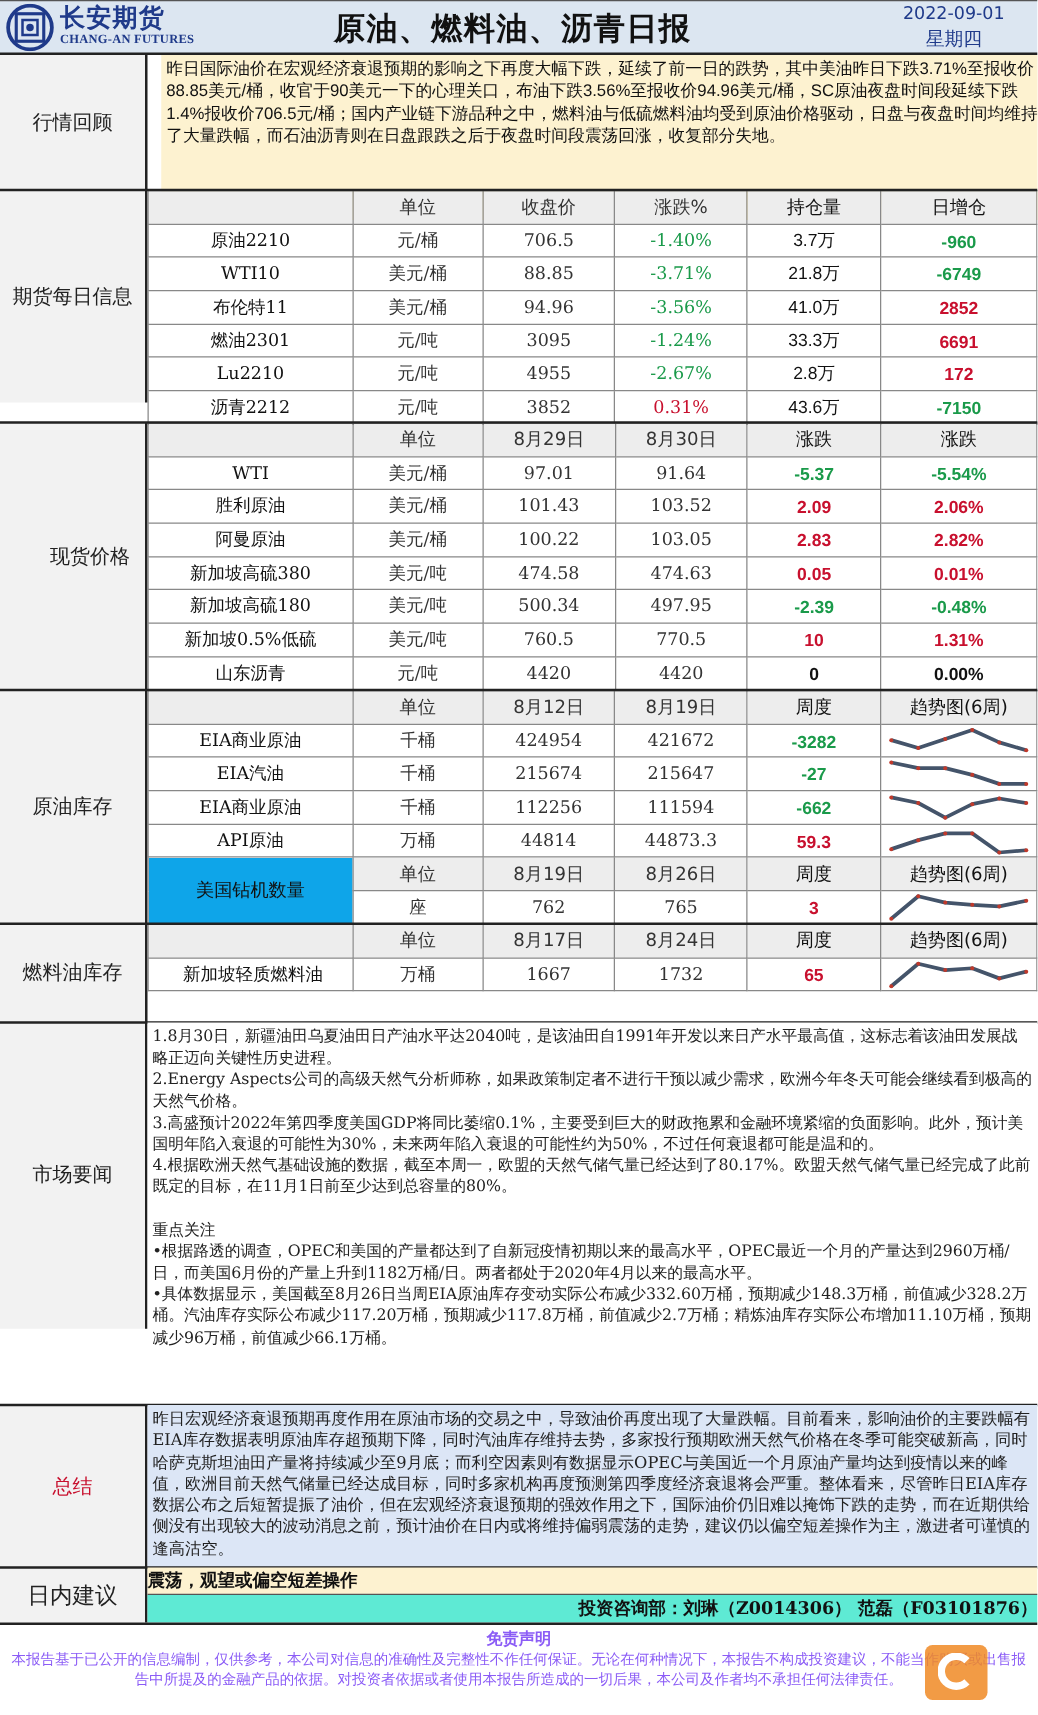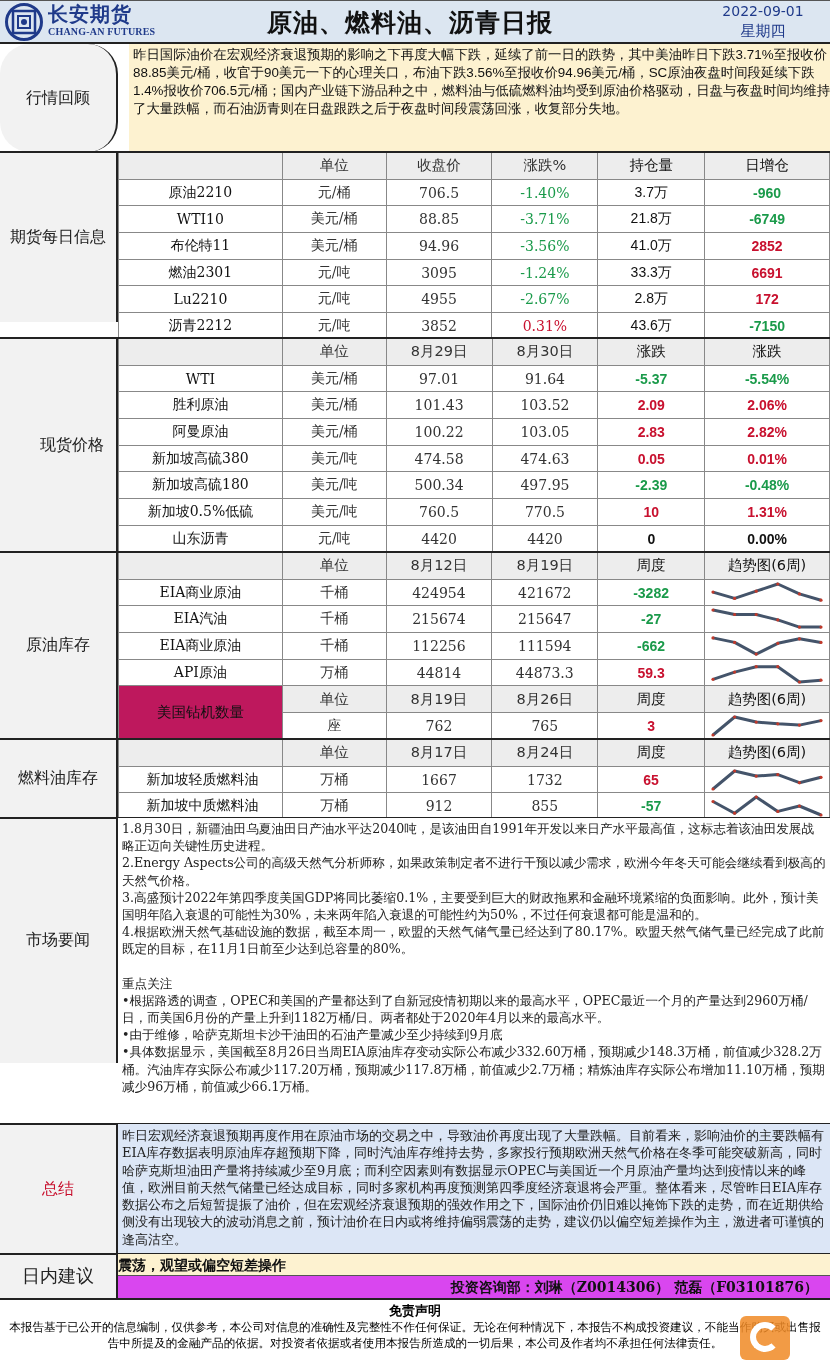--- a/index.html
+++ b/index.html
@@ -33,22 +33,22 @@
   .red { color: #c8102e; }
   .black { color: #111; }
   .bold { font-weight: bold; }
   td.name-left { text-align: left; padding-left: 4px !important; }
   .spark { display: block; width: 120px; height: 24px; margin: 0 auto; }
 
   .news { left: 118px; top: 818px; width: 712px; height: 306px; background: #fff; font-family: "DejaVu Serif", serif; font-size: 12.6px; line-height: 17.2px; padding: 2px 4px; color: #222; }
   .news p { margin: 0; }
   .summary { left: 118px; top: 1124px; width: 712px; height: 130px; background: #dce6f6; font-family: "DejaVu Serif", serif; font-size: 13px; line-height: 17.3px; padding: 3px 4px; color: #222; }
   .advice1 { left: 118px; top: 1254px; width: 712px; height: 22px; background: #fdf2d0; border-bottom: 1px solid #555; text-align: left; font-family: "DejaVu Serif", serif; font-size: 14px; font-weight: bold; line-height: 22px; }
-  .advice2 { left: 118px; top: 1276px; width: 712px; height: 22px; background: #d946ef; text-align: right; padding-right: 12px; font-family: "DejaVu Serif", serif; font-size: 14px; font-weight: bold; line-height: 22px; }
-  .disclaimer { left: 0; top: 1300px; width: 830px; height: 72px; background: #fff; text-align: center; color: #000000; font-family: Liberation Mono, monospace; }
+  .advice2 { left: 118px; top: 1276px; width: 712px; height: 22px; background: #5eead4; text-align: right; padding-right: 0; font-family: "DejaVu Serif", serif; font-size: 14px; font-weight: bold; line-height: 22px; }
+  .disclaimer { left: 0; top: 1300px; width: 830px; height: 72px; background: #fff; text-align: center; color: #8b5cf6; font-family: Liberation Sans, sans-serif; }
   .disc-title { font-size: 13px; font-weight: bold; margin-top: 2px; }
   .disc-body { font-size: 11.6px; line-height: 16px; padding: 0 6px; }
   .watermark { left: 740px; top: 1316px; width: 50px; height: 44px; background: #f08a24; border-radius: 6px; opacity: 0.85; }
   .watermark-c { left: 750px; top: 1322px; width: 30px; height: 30px; border-radius: 50%; border: 6px solid #fff; border-right-color: transparent; }
 </style>
 </head>
 <body>
 
 <div class="abs header"></div>
 <svg class="abs logo" viewBox="0 0 40 38">
@@ -56,21 +56,21 @@
   <rect x="9" y="8" width="22" height="22" fill="none" stroke="#1f3a8a" stroke-width="2.5"></rect>
   <rect x="14" y="13" width="12" height="12" fill="none" stroke="#1f3a8a" stroke-width="2"></rect>
   <circle cx="20" cy="19" r="3" fill="#1f3a8a"></circle>
 </svg>
 <div class="abs brand-cn">长安期货</div>
 <div class="abs brand-en">CHANG-AN FUTURES</div>
 <div class="abs title">原油、燃料油、沥青日报</div>
 <div class="abs date">2022-09-01</div>
 <div class="abs weekday">星期四</div>
 
-<div class="abs label-col" style="top:44px;height:108px;border-radius:30px;">行情回顾</div>
+<div class="abs label-col" style="top:44px;height:108px;">行情回顾</div>
 <div class="abs label-col" style="top:152px;height:170px;">期货每日信息</div>
 <div class="abs label-col" style="top:338px;height:214px;padding-left:28px;">现货价格</div>
 <div class="abs label-col" style="top:552px;height:187px;">原油库存</div>
 <div class="abs label-col" style="top:739px;height:79px;">燃料油库存</div>
 <div class="abs label-col" style="top:818px;height:245px;">市场要闻</div>
 <div class="abs label-col" style="top:1124px;height:130px;color:#c8102e;">总结</div>
 <div class="abs label-col" style="top:1254px;height:44px;font-size:18px;">日内建议</div>
 
 <div class="abs review">昨日国际油价在宏观经济衰退预期的影响之下再度大幅下跌，延续了前一日的跌势，其中美油昨日下跌3.71%至报收价88.85美元/桶，收官于90美元一下的心理关口，布油下跌3.56%至报收价94.96美元/桶，SC原油夜盘时间段延续下跌1.4%报收价706.5元/桶；国内产业链下游品种之中，燃料油与低硫燃料油均受到原油价格驱动，日盘与夜盘时间均维持了大量跌幅，而石油沥青则在日盘跟跌之后于夜盘时间段震荡回涨，收复部分失地。</div>
 
@@ -288,21 +288,21 @@
             <circle cx="49.2" cy="5.700000000000001" r="1.6" fill="#c0392b"></circle>
             <circle cx="70.8" cy="5.700000000000001" r="1.6" fill="#c0392b"></circle>
             <circle cx="92.4" cy="21" r="1.6" fill="#c0392b"></circle>
             <circle cx="114" cy="19.2" r="1.6" fill="#c0392b"></circle>
           </svg>
         </td>
       </tr>
     </tbody>
   <tbody>
       <tr class="hdr">
-    <td class="c-name" rowspan="2" style="background:#be185d;">美国钻机数量</td>
+    <td class="c-name" rowspan="2" style="background:#0ea5e9;">美国钻机数量</td>
     <td class="c-unit">单位</td>
     <td class="c3">8月19日</td>
     <td class="c4">8月26日</td>
     <td class="c5">周度</td>
     <td class="c6">趋势图(6周)</td>
   </tr>
   <tr>
     <td class="c-unit">座</td>
     <td class="c3">762</td>
     <td class="c4">765</td>
@@ -345,56 +345,37 @@
             <polyline points="6,21 27.6,3 49.2,8.040000000000001 70.8,6.6 92.4,14.7 114,9.299999999999999" fill="none" stroke="#44546a" stroke-width="3" stroke-linejoin="round"></polyline>
             <circle cx="6" cy="21" r="1.6" fill="#c0392b"></circle>
             <circle cx="27.6" cy="3" r="1.6" fill="#c0392b"></circle>
             <circle cx="49.2" cy="8.040000000000001" r="1.6" fill="#c0392b"></circle>
             <circle cx="70.8" cy="6.6" r="1.6" fill="#c0392b"></circle>
             <circle cx="92.4" cy="14.7" r="1.6" fill="#c0392b"></circle>
             <circle cx="114" cy="9.299999999999999" r="1.6" fill="#c0392b"></circle>
           </svg>
         </td>
       </tr>
-      <tr>
-        <td class="c-name name-left">新加坡中质燃料油</td>
-        <td class="c-unit">万桶</td>
-        <td class="c3">912</td>
-        <td class="c4">855</td>
-        <td class="c5 num bold green">-57</td>
-        <td class="c6">
-          <svg class="spark" id="fuel-spark-1" viewBox="0 0 120 24">
-            <polyline points="6,7.5 27.6,19.2 49.2,3 70.8,17.4 92.4,12 114,21" fill="none" stroke="#44546a" stroke-width="3" stroke-linejoin="round"></polyline>
-            <circle cx="6" cy="7.5" r="1.6" fill="#c0392b"></circle>
-            <circle cx="27.6" cy="19.2" r="1.6" fill="#c0392b"></circle>
-            <circle cx="49.2" cy="3" r="1.6" fill="#c0392b"></circle>
-            <circle cx="70.8" cy="17.4" r="1.6" fill="#c0392b"></circle>
-            <circle cx="92.4" cy="12" r="1.6" fill="#c0392b"></circle>
-            <circle cx="114" cy="21" r="1.6" fill="#c0392b"></circle>
-          </svg>
-        </td>
-      </tr>
     </tbody>
 </table>
 
 <div class="abs hline" style="top:151px;"></div>
 <div class="abs hline" style="top:337px;"></div>
 <div class="abs hline" style="top:551px;"></div>
 <div class="abs hline" style="top:738px;"></div>
 <div class="abs hline" style="top:817px;"></div>
 
 <div class="abs news">
   <p>1.8月30日，新疆油田乌夏油田日产油水平达2040吨，是该油田自1991年开发以来日产水平最高值，这标志着该油田发展战略正迈向关键性历史进程。</p>
   <p>2.Energy  Aspects公司的高级天然气分析师称，如果政策制定者不进行干预以减少需求，欧洲今年冬天可能会继续看到极高的天然气价格。</p>
   <p>3.高盛预计2022年第四季度美国GDP将同比萎缩0.1%，主要受到巨大的财政拖累和金融环境紧缩的负面影响。此外，预计美国明年陷入衰退的可能性为30%，未来两年陷入衰退的可能性约为50%，不过任何衰退都可能是温和的。</p>
   <p>4.根据欧洲天然气基础设施的数据，截至本周一，欧盟的天然气储气量已经达到了80.17%。欧盟天然气储气量已经完成了此前既定的目标，在11月1日前至少达到总容量的80%。</p>
   <p style="height:17px;"></p>
   <p>重点关注</p>
   <p>•根据路透的调查，OPEC和美国的产量都达到了自新冠疫情初期以来的最高水平，OPEC最近一个月的产量达到2960万桶/日，而美国6月份的产量上升到1182万桶/日。两者都处于2020年4月以来的最高水平。</p>
-  <p>•由于维修，哈萨克斯坦卡沙干油田的石油产量减少至少持续到9月底</p>
   <p>•具体数据显示，美国截至8月26日当周EIA原油库存变动实际公布减少332.60万桶，预期减少148.3万桶，前值减少328.2万桶。汽油库存实际公布减少117.20万桶，预期减少117.8万桶，前值减少2.7万桶；精炼油库存实际公布增加11.10万桶，预期减少96万桶，前值减少66.1万桶。</p>
 </div>
 <div class="abs hline" style="top:1123px;"></div>
 
 <div class="abs summary">昨日宏观经济衰退预期再度作用在原油市场的交易之中，导致油价再度出现了大量跌幅。目前看来，影响油价的主要跌幅有EIA库存数据表明原油库存超预期下降，同时汽油库存维持去势，多家投行预期欧洲天然气价格在冬季可能突破新高，同时哈萨克斯坦油田产量将持续减少至9月底；而利空因素则有数据显示OPEC与美国近一个月原油产量均达到疫情以来的峰值，欧洲目前天然气储量已经达成目标，同时多家机构再度预测第四季度经济衰退将会严重。整体看来，尽管昨日EIA库存数据公布之后短暂提振了油价，但在宏观经济衰退预期的强效作用之下，国际油价仍旧难以掩饰下跌的走势，而在近期供给侧没有出现较大的波动消息之前，预计油价在日内或将维持偏弱震荡的走势，建议仍以偏空短差操作为主，激进者可谨慎的逢高沽空。</div>
 <div class="abs hline" style="top:1253px;"></div>
 
 <div class="abs advice1">震荡，观望或偏空短差操作</div>
 <div class="abs advice2">投资咨询部：刘琳（Z0014306） 范磊（F03101876）</div>
 <div class="abs hline" style="top:1298px;"></div>

